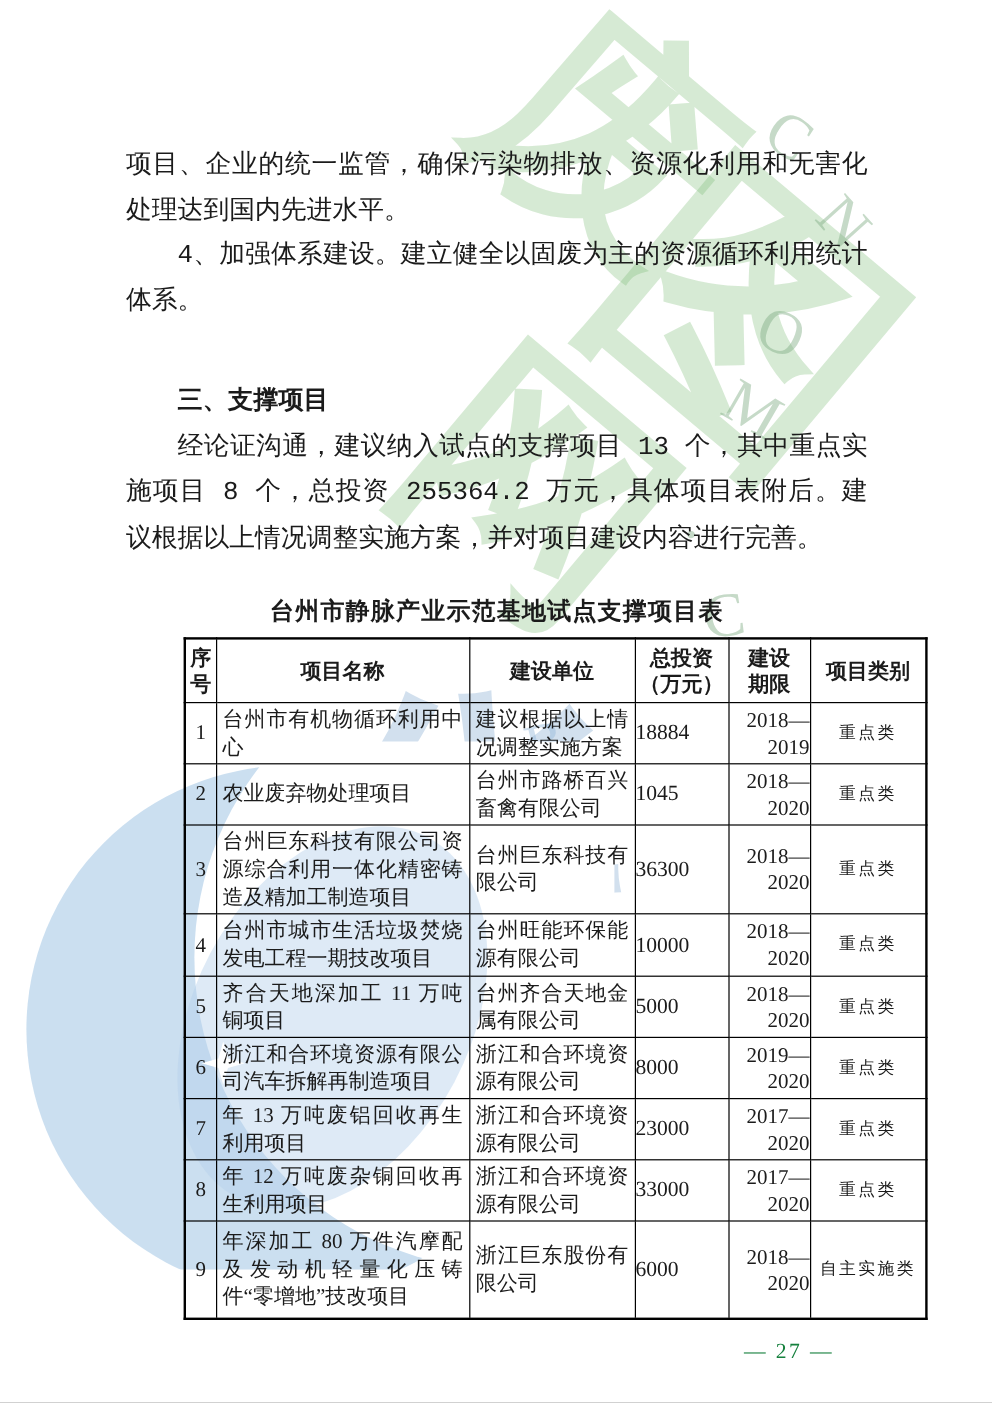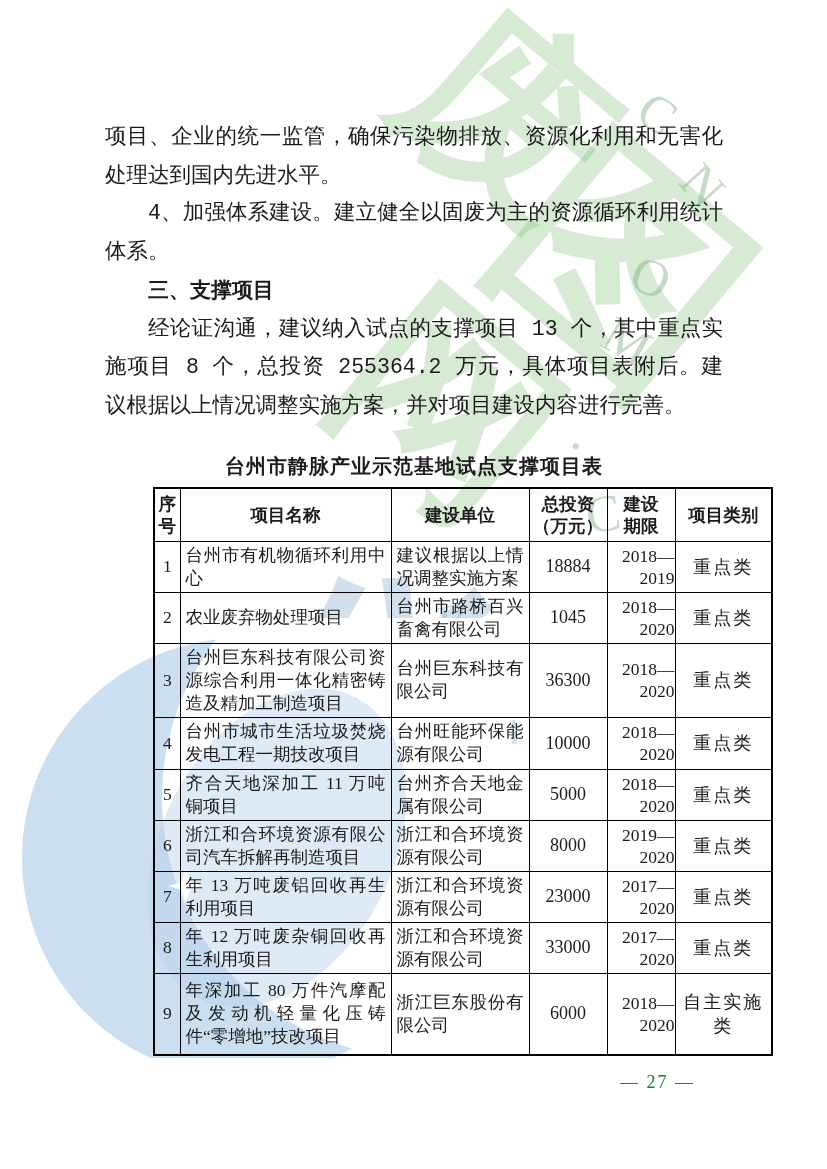--- a/index.html
+++ b/index.html
@@ -49,21 +49,21 @@
 
   
   .content { position:absolute; left:105px; top:117px; width:618px; z-index:2; }
   .para {
     font-size:21.5px; line-height:38.5px;
     text-align:justify; text-justify:inter-ideograph;
   }
   .indent { text-indent:43px;font-family:Liberation Mono, monospace; }
   .heading {
     font-family:"Liberation Sans","DejaVu Sans",sans-serif;
-    font-weight:bold; font-size:21px; line-height:38.5px; text-indent:43px;
+    font-weight:bold; font-size:21px; line-height:38.5px; text-indent:43px;margin-top:44px;
   }
   .table-title {
     font-family:"Liberation Sans","DejaVu Sans",sans-serif;
     font-weight:bold; font-size:20px; line-height:30px;
     text-align:center; margin-top:26px; margin-bottom:6px; letter-spacing:1px;
   }
 
   table.support {
     width:618px; table-layout:fixed; border-collapse:collapse;
     border:2.5px solid #000;
@@ -76,23 +76,23 @@
   table.support th {
     font-family:"Liberation Sans","DejaVu Sans",sans-serif;
     font-weight:bold; font-size:17.5px; line-height:22px; text-align:center;
     padding:2px 1px;
   }
   td.c-seq    { text-align:center; font-size:17.5px; }
   td.c-name, td.c-unit {
     font-size:17.5px; line-height:23px; padding:2px 5px;
     text-align:justify; text-justify:inter-character;
   }
-  td.c-invest { text-align:center; font-size:18px; }
+  td.c-invest { font-size:18px; }
   td.c-period { text-align:right; font-size:17.5px; line-height:22px; }
-  td.c-type   { text-align:center; font-size:18px; letter-spacing:2px; }
+  td.c-type   { text-align:center; font-size:14px; letter-spacing:2px; }
 
   tr.hdr { height:53px; }
   tr.r1 { height:46px; } tr.r2 { height:48px; } tr.r3 { height:66px; }
   tr.r4 { height:52px; } tr.r5 { height:48px; } tr.r6 { height:49px; }
   tr.r7 { height:48px; } tr.r8 { height:48px; } tr.r9 { height:82px; }
 
   .footer {
     margin-top:14px; text-align:right; padding-right:28px;
     font-size:18px; line-height:24px; color:#15803d; letter-spacing:2px;
   }

